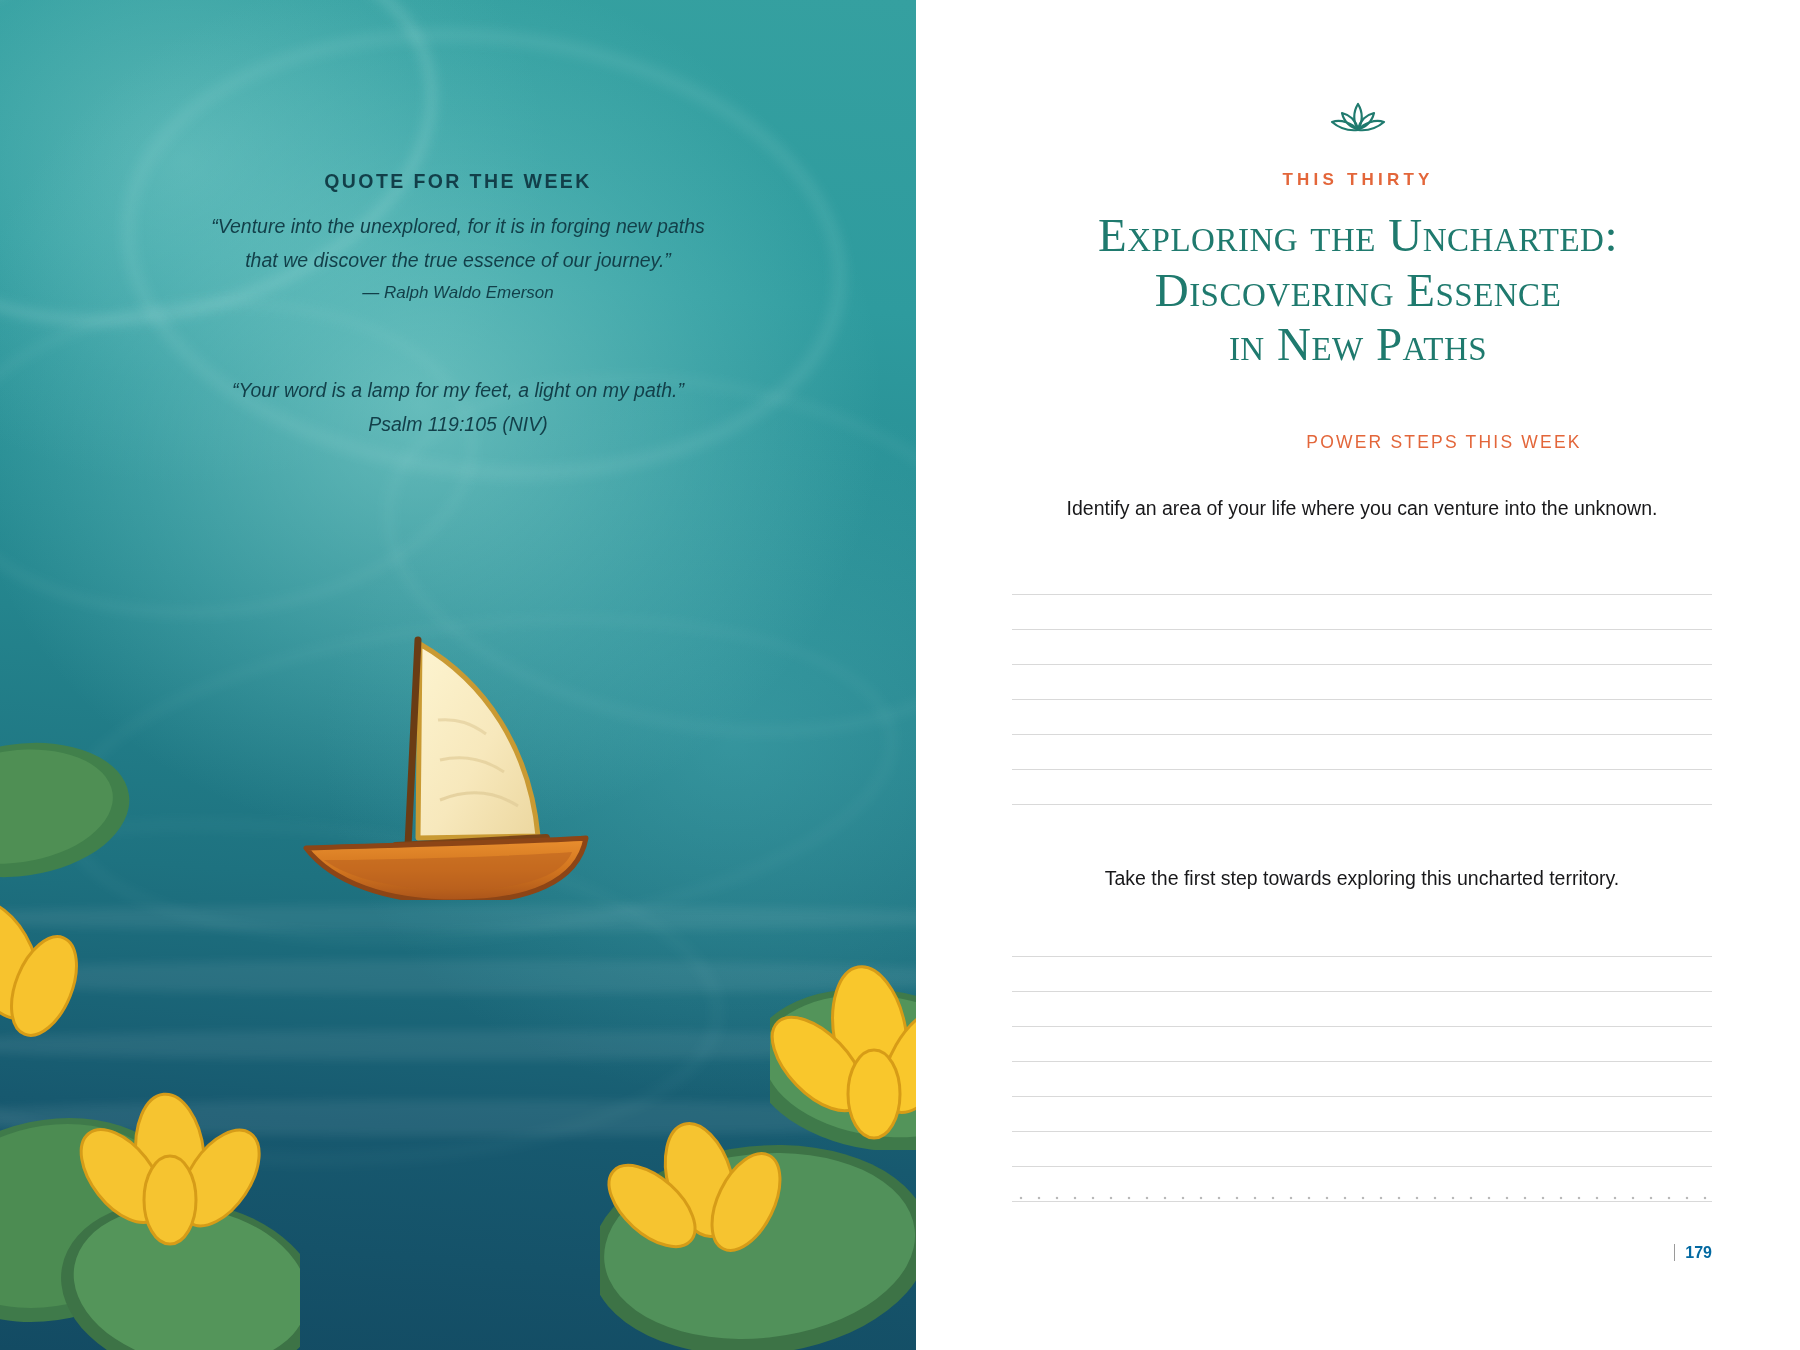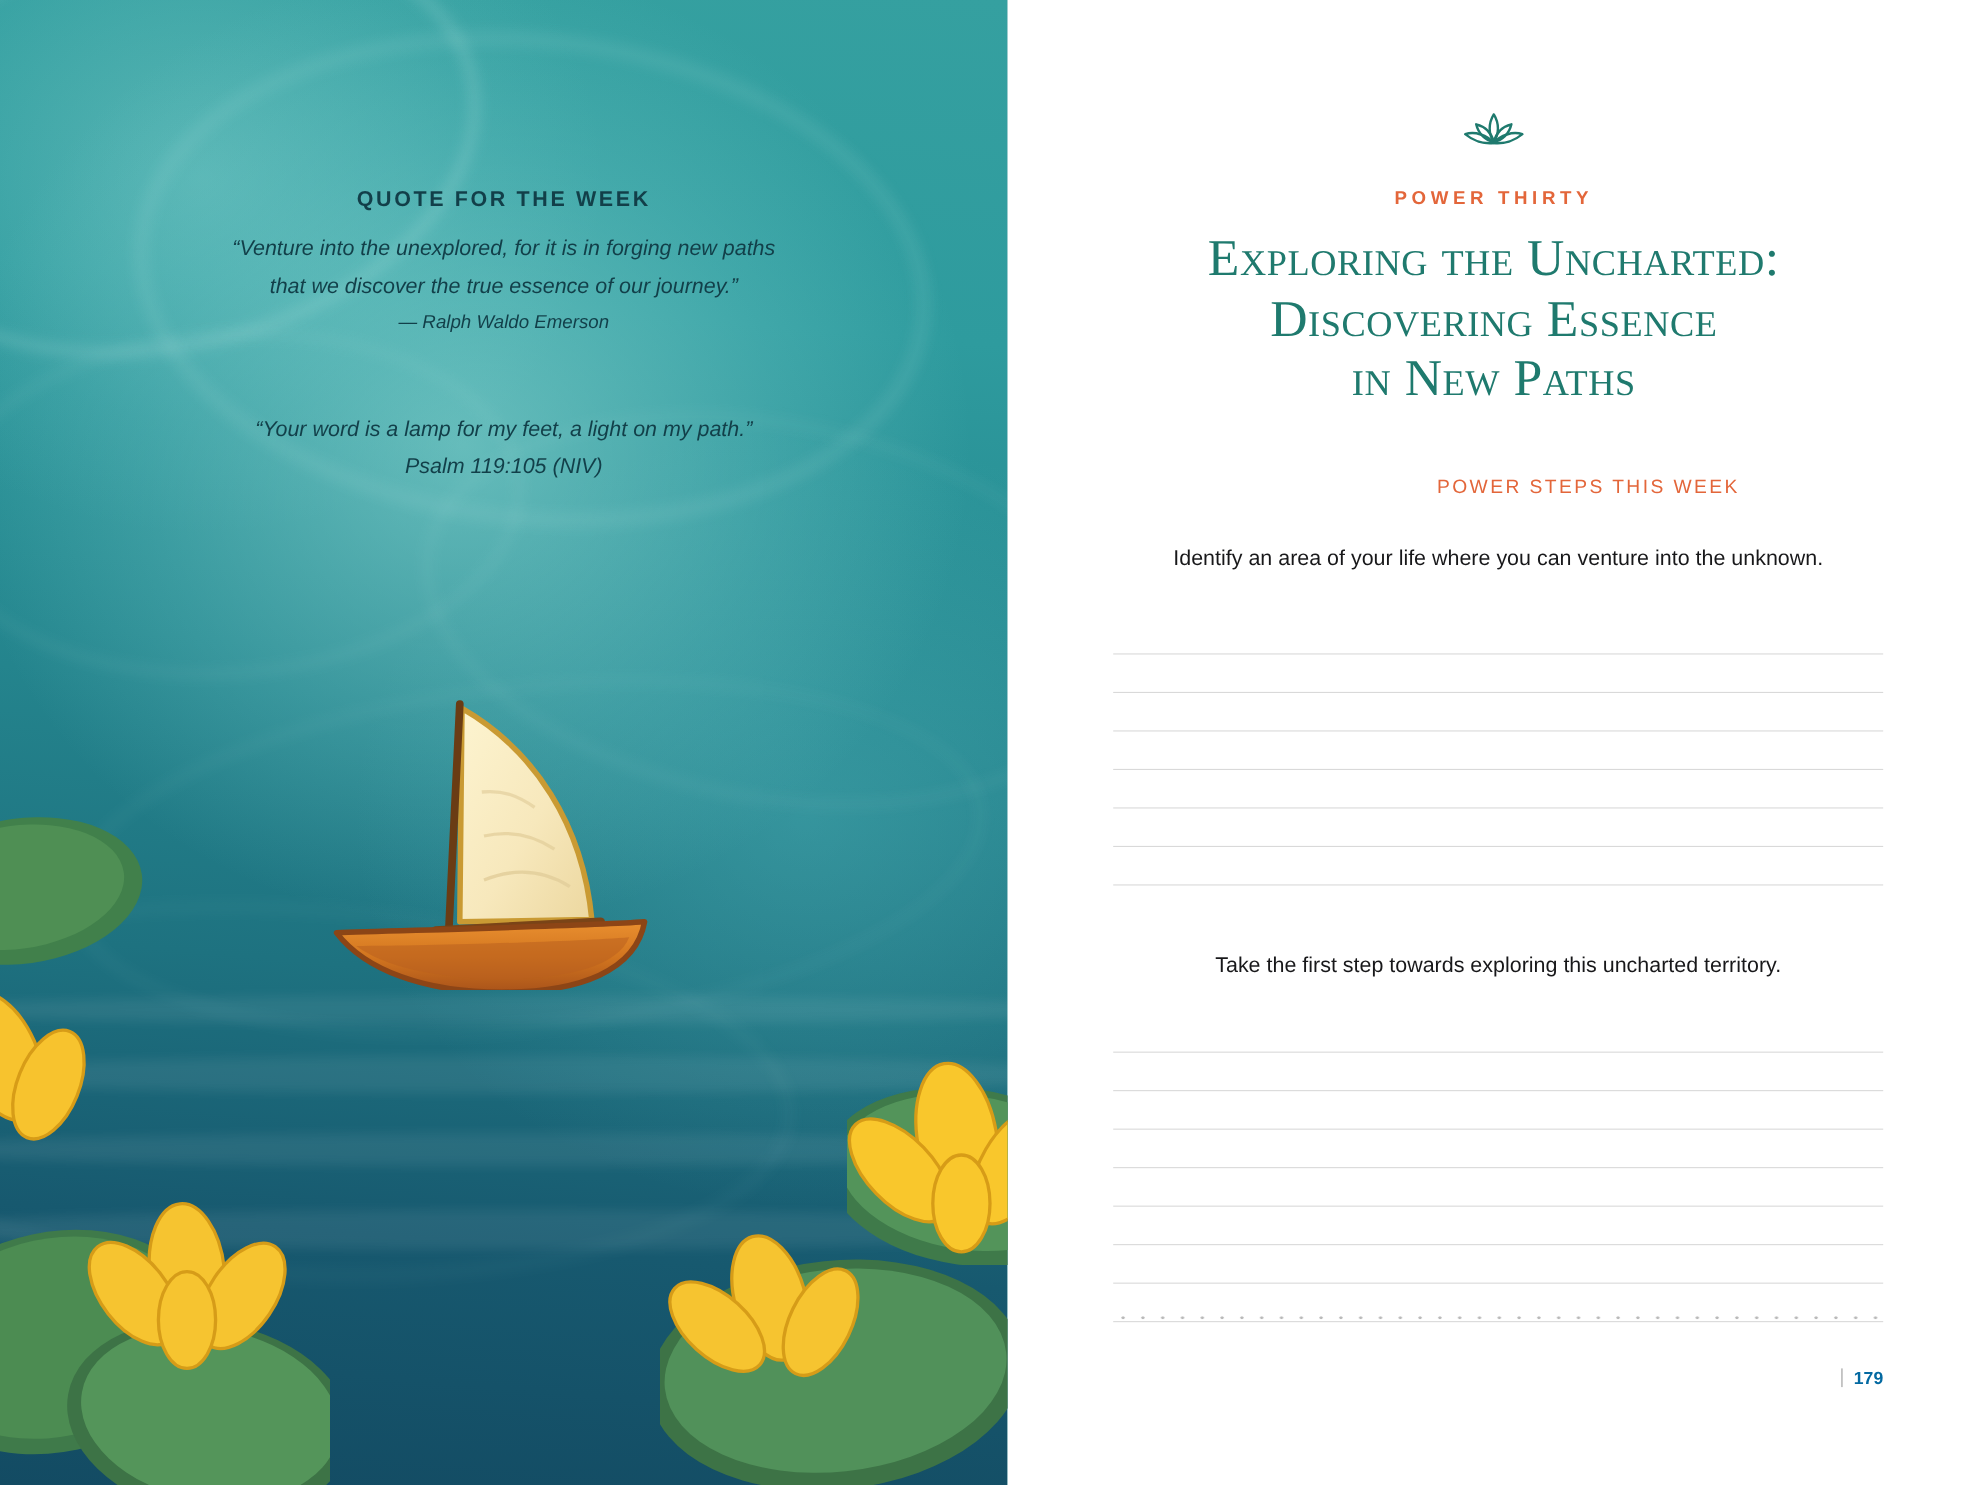--- a/index.html
+++ b/index.html
@@ -342,21 +342,21 @@
         <g fill="none" stroke="#1f7a6e" stroke-width="2.2" stroke-linejoin="round">
           <path d="M32 6 C 27 14 27 24 32 31 C 37 24 37 14 32 6 Z"></path>
           <path d="M32 31 C 25 30 18 24 16 15 C 24 17 30 23 32 31 Z"></path>
           <path d="M32 31 C 39 30 46 24 48 15 C 40 17 34 23 32 31 Z"></path>
           <path d="M32 32 C 23 33 13 30 6 24 C 15 21 26 25 32 32 Z"></path>
           <path d="M32 32 C 41 33 51 30 58 24 C 49 21 38 25 32 32 Z"></path>
         </g>
       </svg>
     </div>
 
-    <div class="week-label">POWER THIRTY</div>
+    <div class="week-label">THIS THIRTY</div>
 
     <div class="chapter-title">Exploring the Uncharted:
 Discovering Essence
 in New Paths</div>
 
     <div class="power-steps">POWER STEPS THIS WEEK</div>
 
     <div class="prompt prompt-1">Identify an area of your life where you can venture into the unknown.</div>
 
     <div class="lines lines-1">

